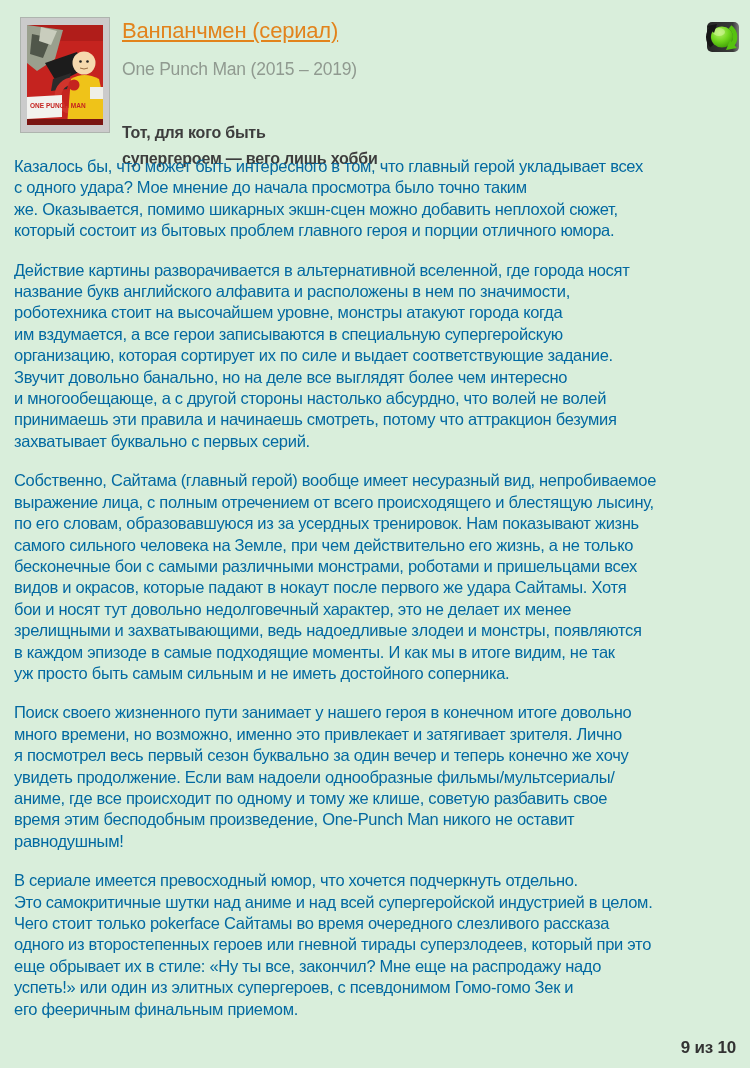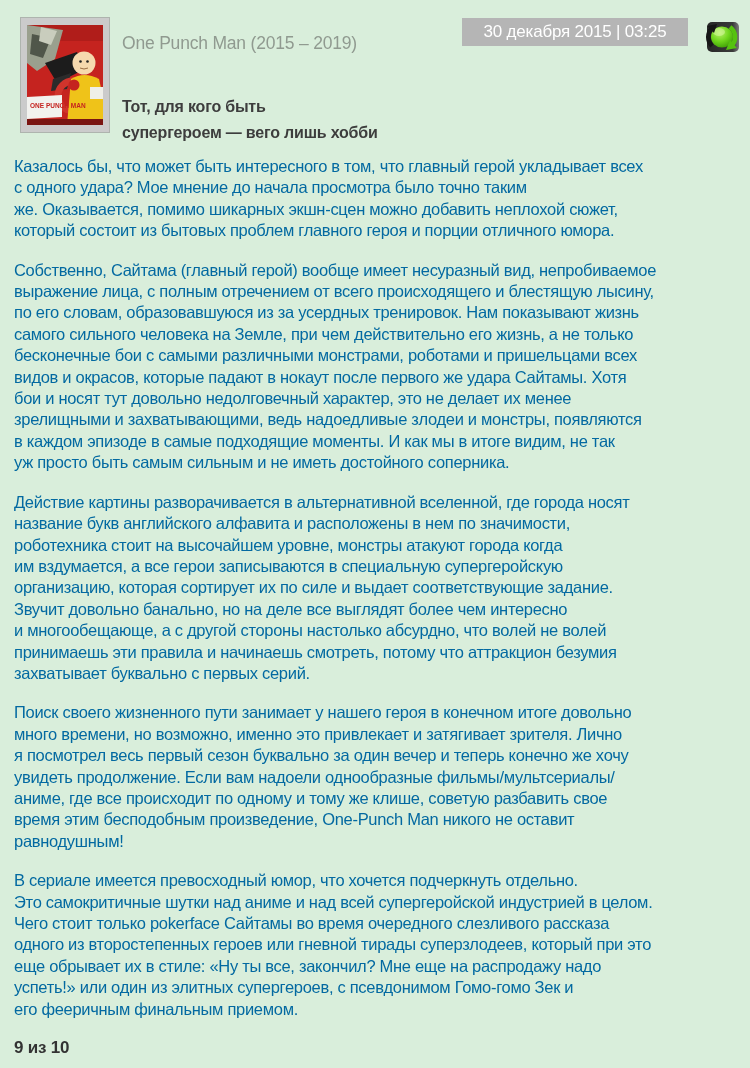--- a/index.html
+++ b/index.html
@@ -90,20 +90,21 @@
     line-height: 21.4px;
     color: #0369a1;
     letter-spacing: -0.3px;
     white-space: pre-line;
   }
   .rating {
     font-size: 17px;
     font-weight: bold;
     color: #333333;
     letter-spacing: -0.2px;
+    text-align: right;
   }
 </style>
 </head>
 <body>
 
 <div class="screen">
 
   <div class="poster-frame">
     <svg width="76" height="100" viewBox="0 0 76 100">
       <rect x="0" y="0" width="76" height="100" fill="#c5231f"></rect>
@@ -126,26 +127,26 @@
       <rect x="63" y="62" width="13" height="12" fill="#efefe8"></rect>
       <circle cx="47" cy="60" r="5.5" fill="#c5231f"></circle>
 
       <polygon points="0,72 35,70 35,92 0,94" fill="#f2f2ee"></polygon>
       <text x="3" y="83" font-size="6.5" font-weight="bold" fill="#c5231f" font-family="Liberation Sans, sans-serif">ONE PUNCH MAN</text>
       <rect x="0" y="94" width="76" height="6" fill="#7a1512"></rect>
     </svg>
   </div>
 
   <div class="header-text">
+    <a class="title-link">Ванпанчмен (сериал)</a>
     <div class="subtitle">One Punch Man (2015 – 2019)</div>
     <div class="review-title">Тот, для кого быть
 супергероем — вего лишь хобби</div>
   </div>
 
-  <div class="date-badge">30 декабря 2015 | 03:25</div>
 
   <div class="refresh-btn">
     <svg width="38" height="36" viewBox="0 0 38 36">
       <defs>
         <radialGradient id="orb" cx="40%" cy="30%" r="75%">
           <stop offset="0%" stop-color="#b7f06a"></stop>
           <stop offset="55%" stop-color="#6ed51b"></stop>
           <stop offset="100%" stop-color="#3f9e07"></stop>
         </radialGradient>
         <linearGradient id="base" x1="0" y1="0" x2="1" y2="0">
@@ -164,39 +165,39 @@
       <path d="M27 8 A 13 12.5 0 0 1 28 27" stroke="#56c20f" stroke-width="4.5" fill="none"></path>
       <polygon points="34,29 23,31 27,21" fill="#56c20f"></polygon>
     </svg>
   </div>
 
   <div class="content">
     <p>Казалось бы, что может быть интересного в том, что главный герой укладывает всех
 с одного удара? Мое мнение до начала просмотра было точно таким
 же. Оказывается, помимо шикарных экшн-сцен можно добавить неплохой сюжет,
 который состоит из бытовых проблем главного героя и порции отличного юмора.</p>
+    <p>Действие картины разворачивается в альтернативной вселенной, где города носят
+название букв английского алфавита и расположены в нем по значимости,
+роботехника стоит на высочайшем уровне, монстры атакуют города когда
+им вздумается, а все герои записываются в специальную супергеройскую
+организацию, которая сортирует их по силе и выдает соответствующие задание.
+Звучит довольно банально, но на деле все выглядят более чем интересно
+и многообещающе, а с другой стороны настолько абсурдно, что волей не волей
+принимаешь эти правила и начинаешь смотреть, потому что аттракцион безумия
+захватывает буквально с первых серий.</p>
     <p>Собственно, Сайтама (главный герой) вообще имеет несуразный вид, непробиваемое
 выражение лица, с полным отречением от всего происходящего и блестящую лысину,
 по его словам, образовавшуюся из за усердных тренировок. Нам показывают жизнь
 самого сильного человека на Земле, при чем действительно его жизнь, а не только
 бесконечные бои с самыми различными монстрами, роботами и пришельцами всех
 видов и окрасов, которые падают в нокаут после первого же удара Сайтамы. Хотя
 бои и носят тут довольно недолговечный характер, это не делает их менее
 зрелищными и захватывающими, ведь надоедливые злодеи и монстры, появляются
 в каждом эпизоде в самые подходящие моменты. И как мы в итоге видим, не так
 уж просто быть самым сильным и не иметь достойного соперника.</p>
-    <p>Действие картины разворачивается в альтернативной вселенной, где города носят
-название букв английского алфавита и расположены в нем по значимости,
-роботехника стоит на высочайшем уровне, монстры атакуют города когда
-им вздумается, а все герои записываются в специальную супергеройскую
-организацию, которая сортирует их по силе и выдает соответствующие задание.
-Звучит довольно банально, но на деле все выглядят более чем интересно
-и многообещающе, а с другой стороны настолько абсурдно, что волей не волей
-принимаешь эти правила и начинаешь смотреть, потому что аттракцион безумия
-захватывает буквально с первых серий.</p>
     <p>Поиск своего жизненного пути занимает у нашего героя в конечном итоге довольно
 много времени, но возможно, именно это привлекает и затягивает зрителя. Лично
 я посмотрел весь первый сезон буквально за один вечер и теперь конечно же хочу
 увидеть продолжение. Если вам надоели однообразные фильмы/мультсериалы/
 аниме, где все происходит по одному и тому же клише, советую разбавить свое
 время этим бесподобным произведение, One-Punch Man никого не оставит
 равнодушным!</p>
     <p>В сериале имеется превосходный юмор, что хочется подчеркнуть отдельно.
 Это самокритичные шутки над аниме и над всей супергеройской индустрией в целом.
 Чего стоит только pokerface Сайтамы во время очередного слезливого рассказа

